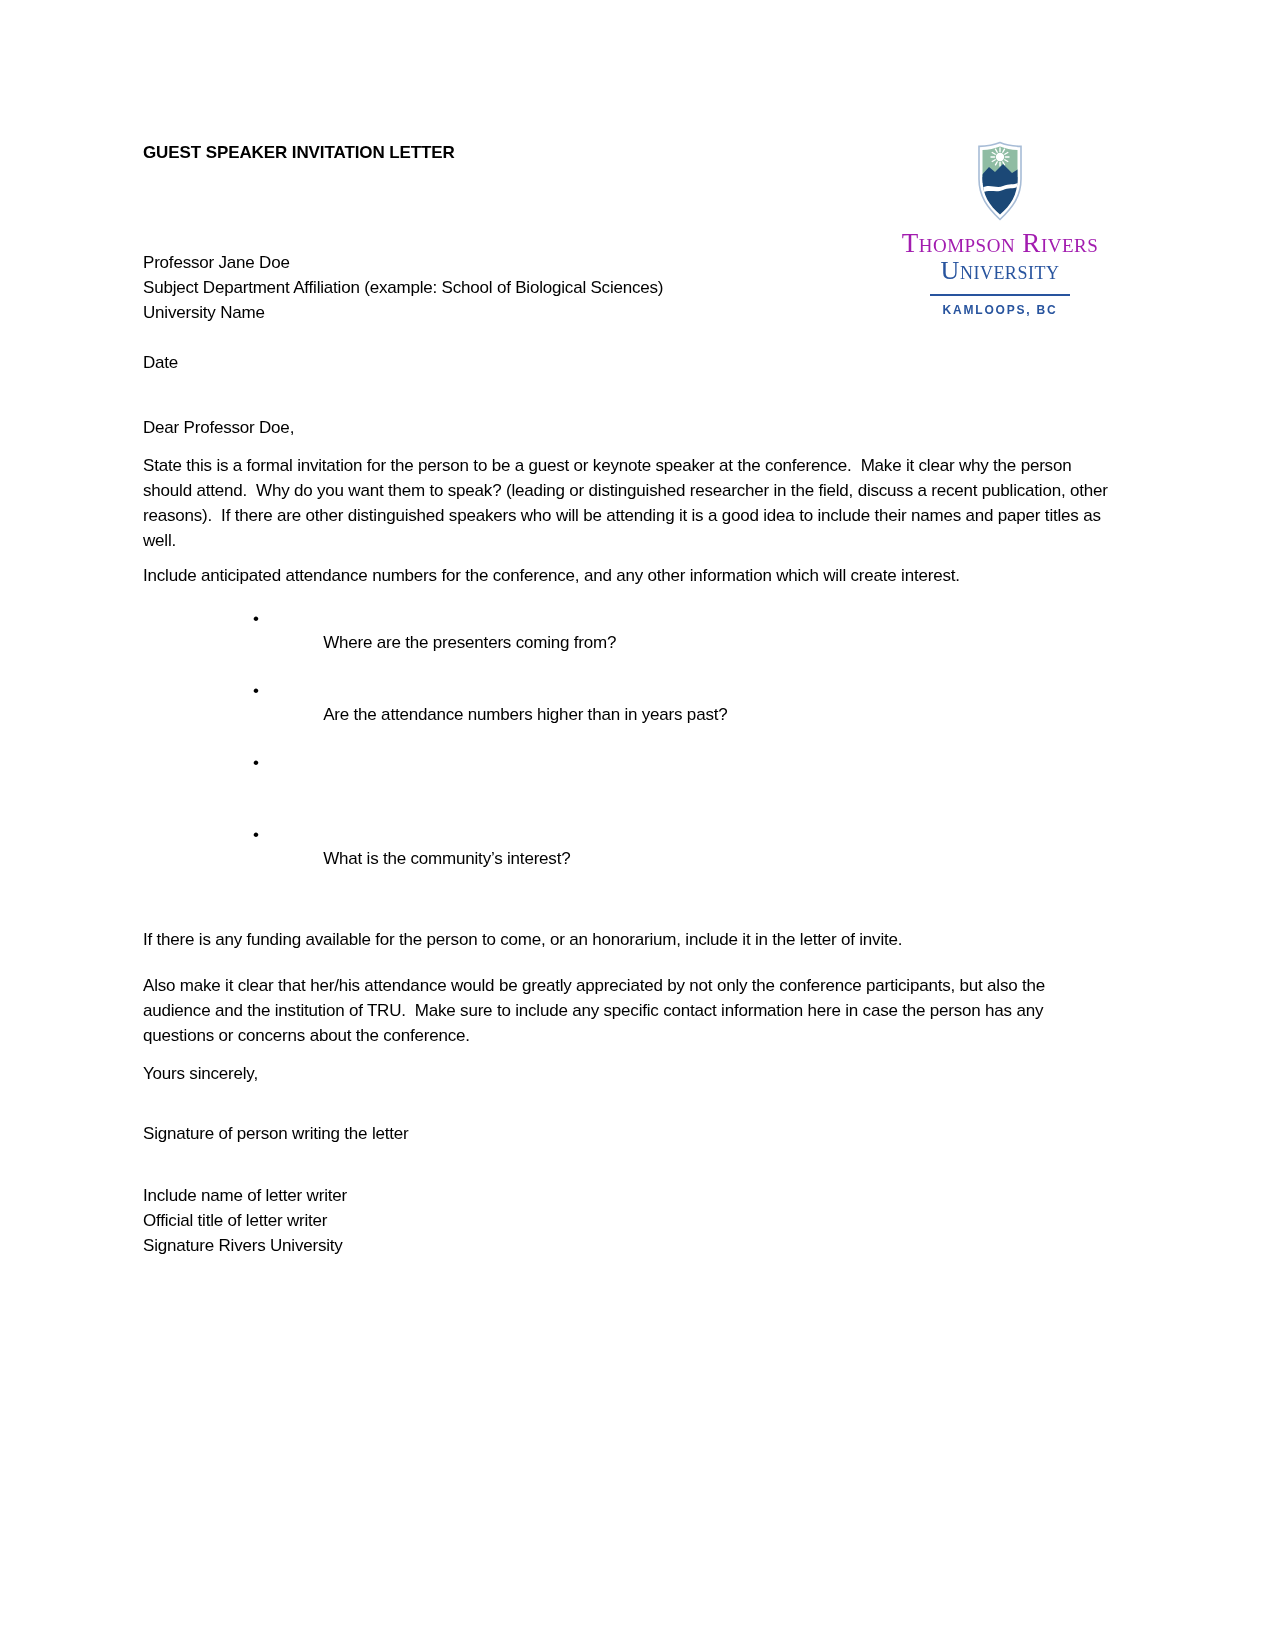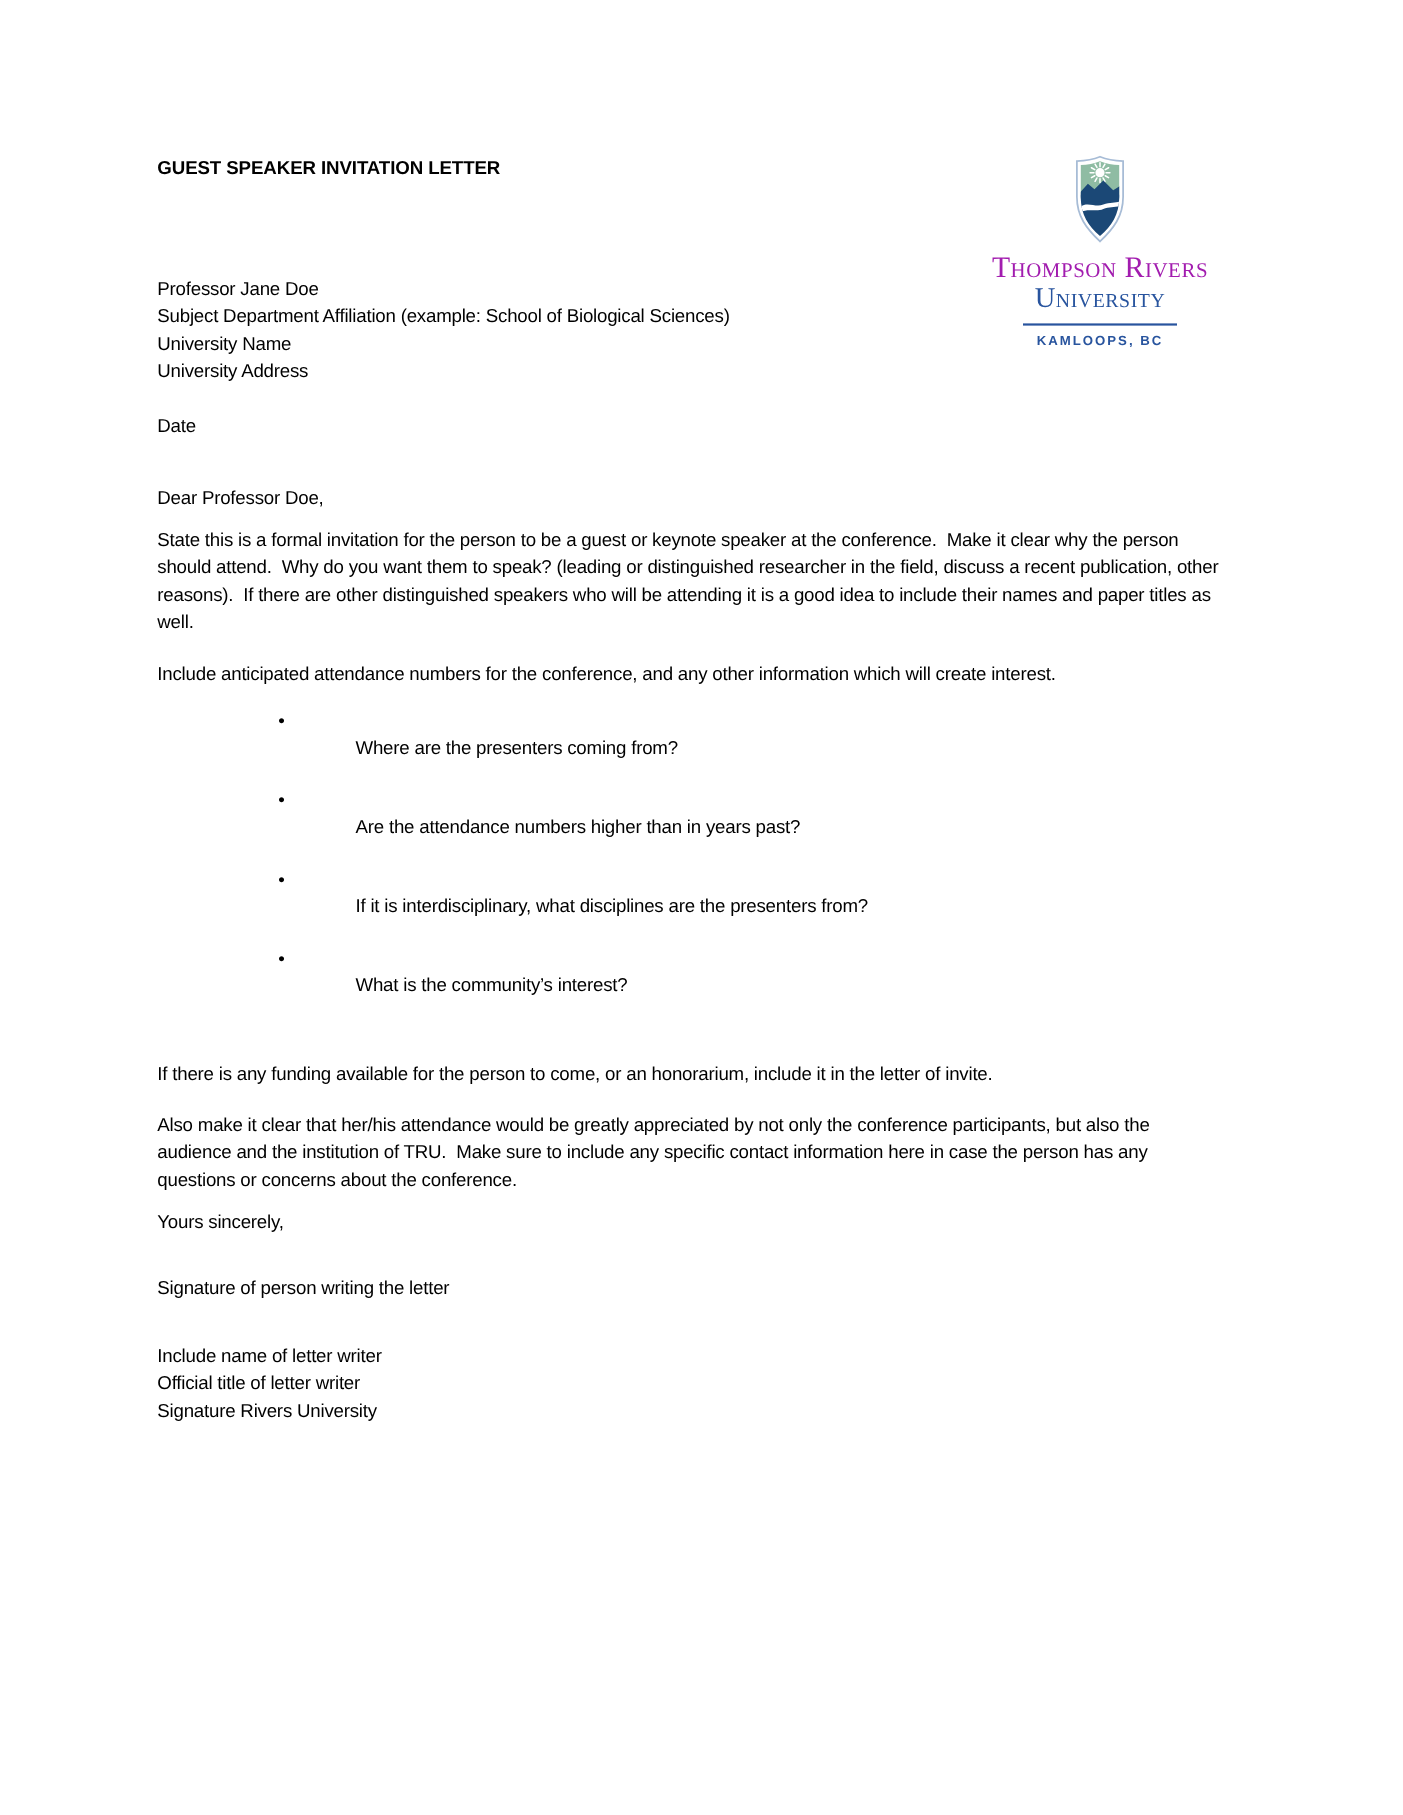--- a/index.html
+++ b/index.html
@@ -38,21 +38,21 @@
     white-space: pre-wrap;
   }
   .para { white-space: pre-wrap; margin: 0; }
   .line { white-space: pre-wrap; }
 
   .recipient   { margin-top: 85px; }
   .p-date      { margin-top: 25px; }
   .p-dear      { margin-top: 40px; }
   .p-1         { margin-top: 40px; }
   .p-2         { margin-top: 13px; }
-  .p-3         { margin-top: 22px; }
+  .p-3         { margin-top: 10px; }
   .bullet-list { margin: 19px 0 0 0; padding: 0 0 0 110px; list-style: none; }
   .bullet-list li {
     position: relative;
     padding-left: 34px;
     line-height: 24px;
     white-space: pre-wrap;
   }
   .bullet-list li .dot {
     position: absolute;
     left: 0;
@@ -148,41 +148,40 @@
   </div>
 
   <div class="content">
 
     <div class="doc-title">GUEST SPEAKER INVITATION LETTER</div>
 
     <div class="recipient">
       <div class="line">Professor Jane Doe</div>
       <div class="line">Subject Department Affiliation (example: School of Biological Sciences)</div>
       <div class="line">University Name</div>
-      <div class="line">University Address</div>
     </div>
 
     <p class="para p-date">Date</p>
 
     <p class="para p-dear">Dear Professor Doe,</p>
 
 
     <p class="para p-2">State this is a formal invitation for the person to be a guest or keynote speaker at the conference.  Make it clear why the person should attend.  Why do you want them to speak? (leading or distinguished researcher in the field, discuss a recent publication, other reasons).  If there are other distinguished speakers who will be attending it is a good idea to include their names and paper titles as well.</p>
 
     <p class="para p-3">Include anticipated attendance numbers for the conference, and any other information which will create interest.</p>
 
     <ul class="bullet-list">
       <li>
         <span class="dot">•</span><span>Where are the presenters coming from?</span>
       </li>
       <li>
         <span class="dot">•</span><span>Are the attendance numbers higher than in years past?</span>
       </li>
       <li>
-        <span class="dot">•</span><span>If it is interdisciplinary, what disciplines are the presenters from?</span>
+        <span class="dot">•</span>
       </li>
       <li>
         <span class="dot">•</span><span>What is the community’s interest?</span>
       </li>
     </ul>
 
     <p class="para p-4">If there is any funding available for the person to come, or an honorarium, include it in the letter of invite.</p>
 
     <p class="para p-5">Also make it clear that her/his attendance would be greatly appreciated by not only the conference participants, but also the audience and the institution of TRU.  Make sure to include any specific contact information here in case the person has any questions or concerns about the conference.</p>
 

